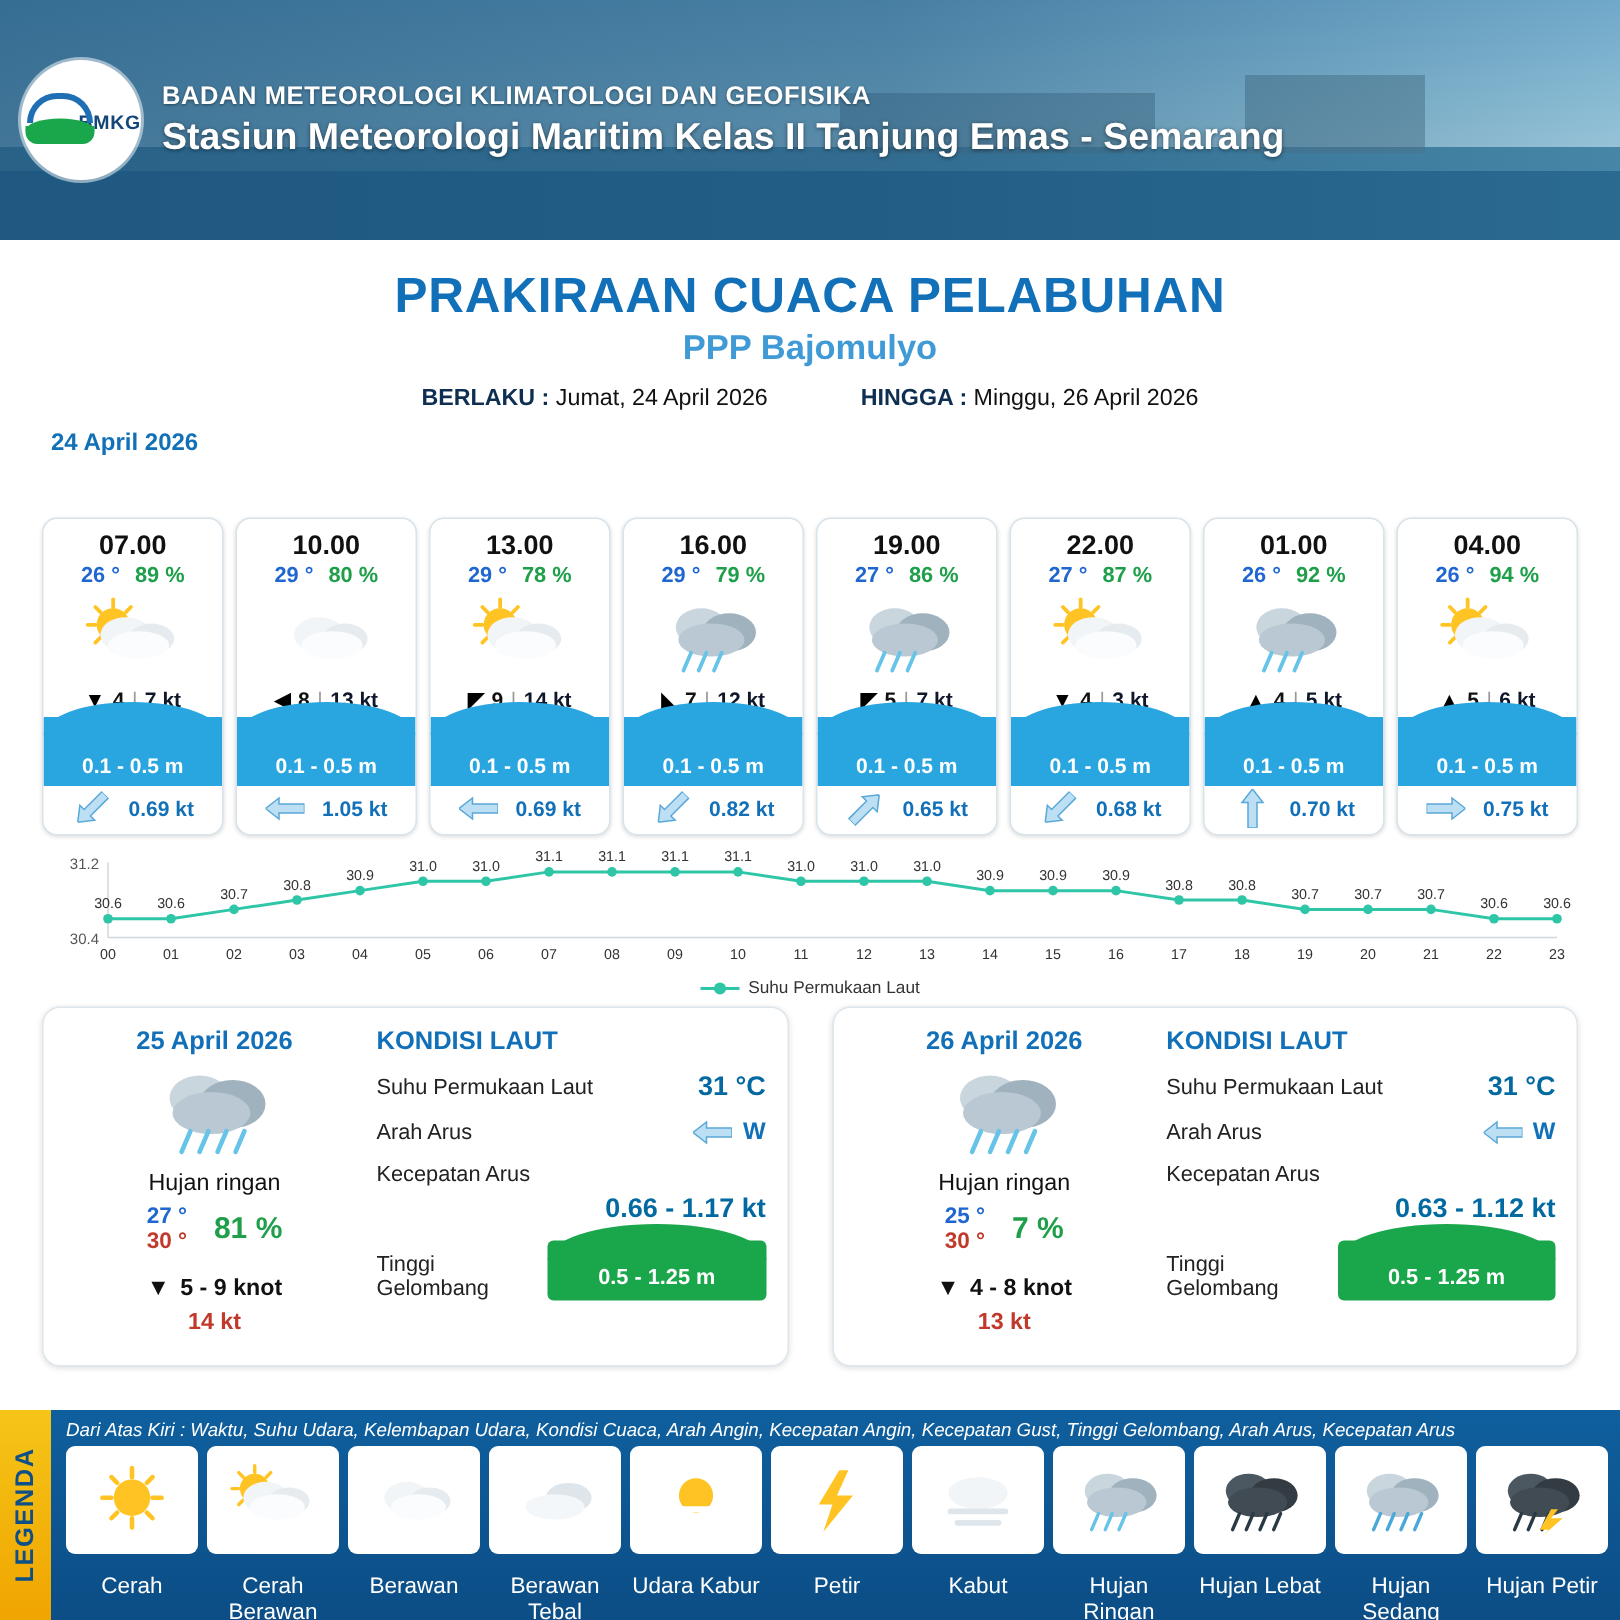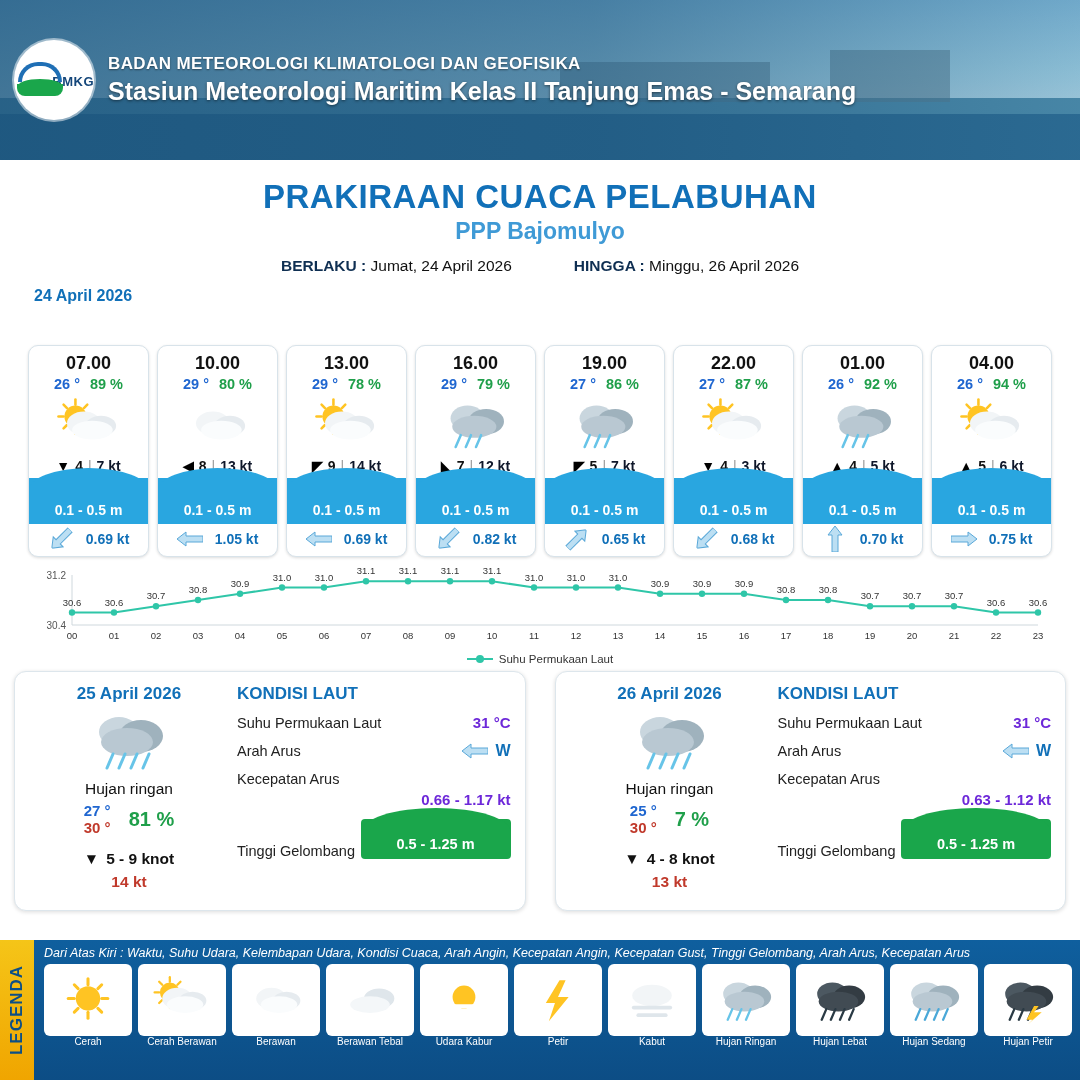--- a/index.html
+++ b/index.html
@@ -133,40 +133,40 @@
     display:flex; align-items:center; justify-content:center; gap:6px;
     font-size:11.5px; color:#333; margin-top:2px;
   }
   .legend-line { width:26px; height:2px; background:#2fc6a8; position:relative; }
   .legend-line:after {
     content:""; position:absolute; left:9px; top:-3px; width:8px; height:8px;
     border-radius:50%; background:#2fc6a8;
   }
 
   
-  .panels { display:flex; gap:29px; padding:6px 14px 0; }
+  .panels { display:flex; gap:29px; padding:6px 28px 0; }
   .panel {
     flex:1 1 0; background:#fff; border:1px solid #dde6ec; border-radius:12px;
     box-shadow:0 1px 4px rgba(0,0,0,.14);
     display:flex; padding:12px 14px 14px; min-height:240px;
   }
   .p-left { width:200px; flex:0 0 200px; text-align:center; }
   .p-date { color:#1170b8; font-weight:bold; font-size:17px; margin-bottom:4px; }
   .p-icon { height:68px; display:flex; align-items:center; justify-content:center; }
   .p-cond { font-size:15.5px; color:#111; margin-top:4px; }
   .p-temps { display:flex; justify-content:center; align-items:center; gap:18px; margin-top:4px; }
   .p-tmin { color:#1f66d0; font-weight:bold; font-size:15px; }
   .p-tmax { color:#c0392b; font-weight:bold; font-size:15px; }
   .p-hum { color:#1f9f4a; font-weight:bold; font-size:20px; }
   .p-wind { margin-top:14px; font-size:15.5px; font-weight:bold; color:#111; display:flex; align-items:center; justify-content:center; gap:7px; }
   .p-gust { margin-top:5px; font-size:15.5px; font-weight:bold; color:#c0392b; }
   .p-right { flex:1 1 auto; padding-left:8px; }
   .p-title { color:#1170b8; font-weight:bold; font-size:17px; margin-bottom:10px; }
   .p-row { display:flex; align-items:center; justify-content:space-between; margin-bottom:11px; font-size:14.5px; color:#222; }
-  .p-val { color:#6d28d9; font-weight:bold; font-size:15px; }
+  .p-val { color:#0369a1; font-weight:bold; font-size:18px; }
   .p-dir { display:flex; align-items:center; gap:7px; color:#1170b8; font-weight:bold; font-size:16px; }
   .p-wavebox {
     position:relative; width:150px; height:40px; background:#1aa64b; border-radius:4px;
     margin-left:auto;
   }
   .p-wavebox .crest {
     position:absolute; left:0; top:-11px; width:100%; height:24px; background:#1aa64b;
     border-radius:50% 50% 0 0 / 100% 100% 0 0;
   }
   .p-wavebox .lbl {
@@ -194,21 +194,21 @@
   .legend-body { flex:1 1 auto; padding:6px 8px 0 10px; }
   .legend-note {
     color:#fff; font-style:italic; font-size:12.5px; margin-bottom:4px;
   }
   .legend-items { display:flex; gap:6px; }
   .leg-item { flex:1 1 0; text-align:center; }
   .leg-box {
     height:72px; background:#fff; border-radius:6px;
     display:flex; align-items:center; justify-content:center;
   }
-  .leg-label { color:#fff; font-size:10px; margin-top:0; }
+  .leg-label { color:#fff; font-size:15px; margin-top:13px; }
 
   svg { display:block; }
 </style>
 </head>
 <body>
 
 <div class="header">
   <div class="hdr-sea"></div>
   <div class="hdr-dock"></div>
   <div class="hdr-ship" style="left:560px;width:210px;height:40px;border-radius:0 0 14px 14px;"></div>

